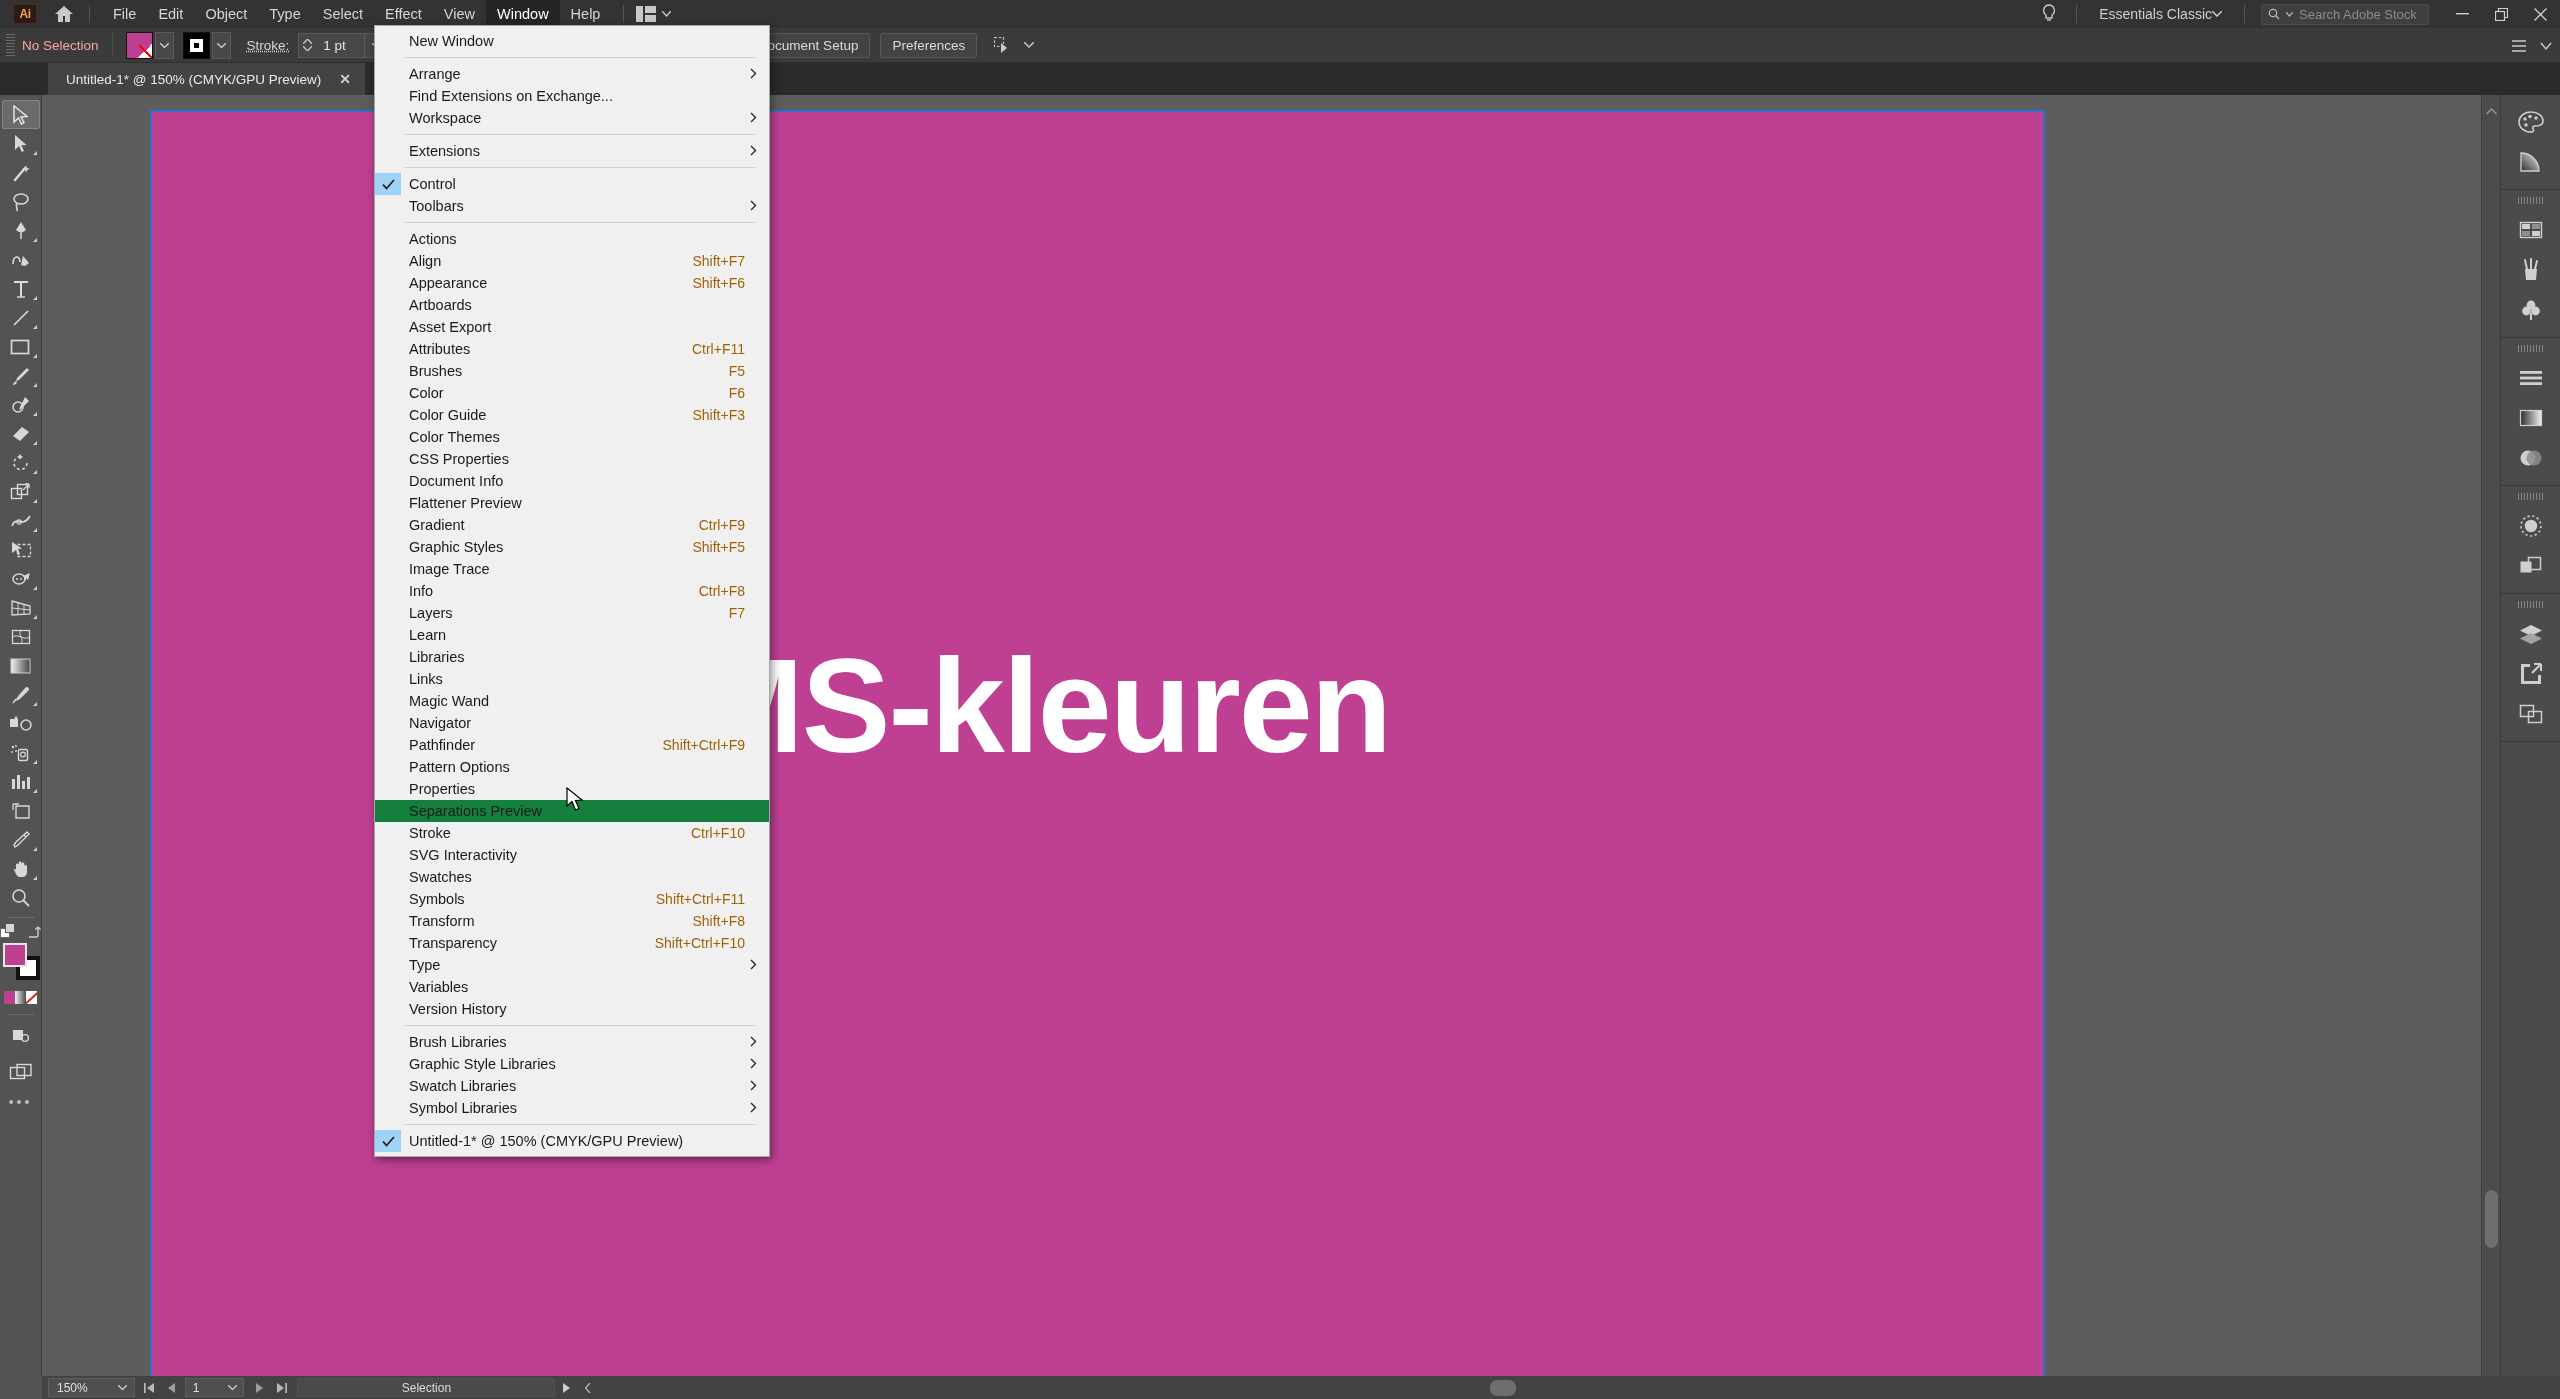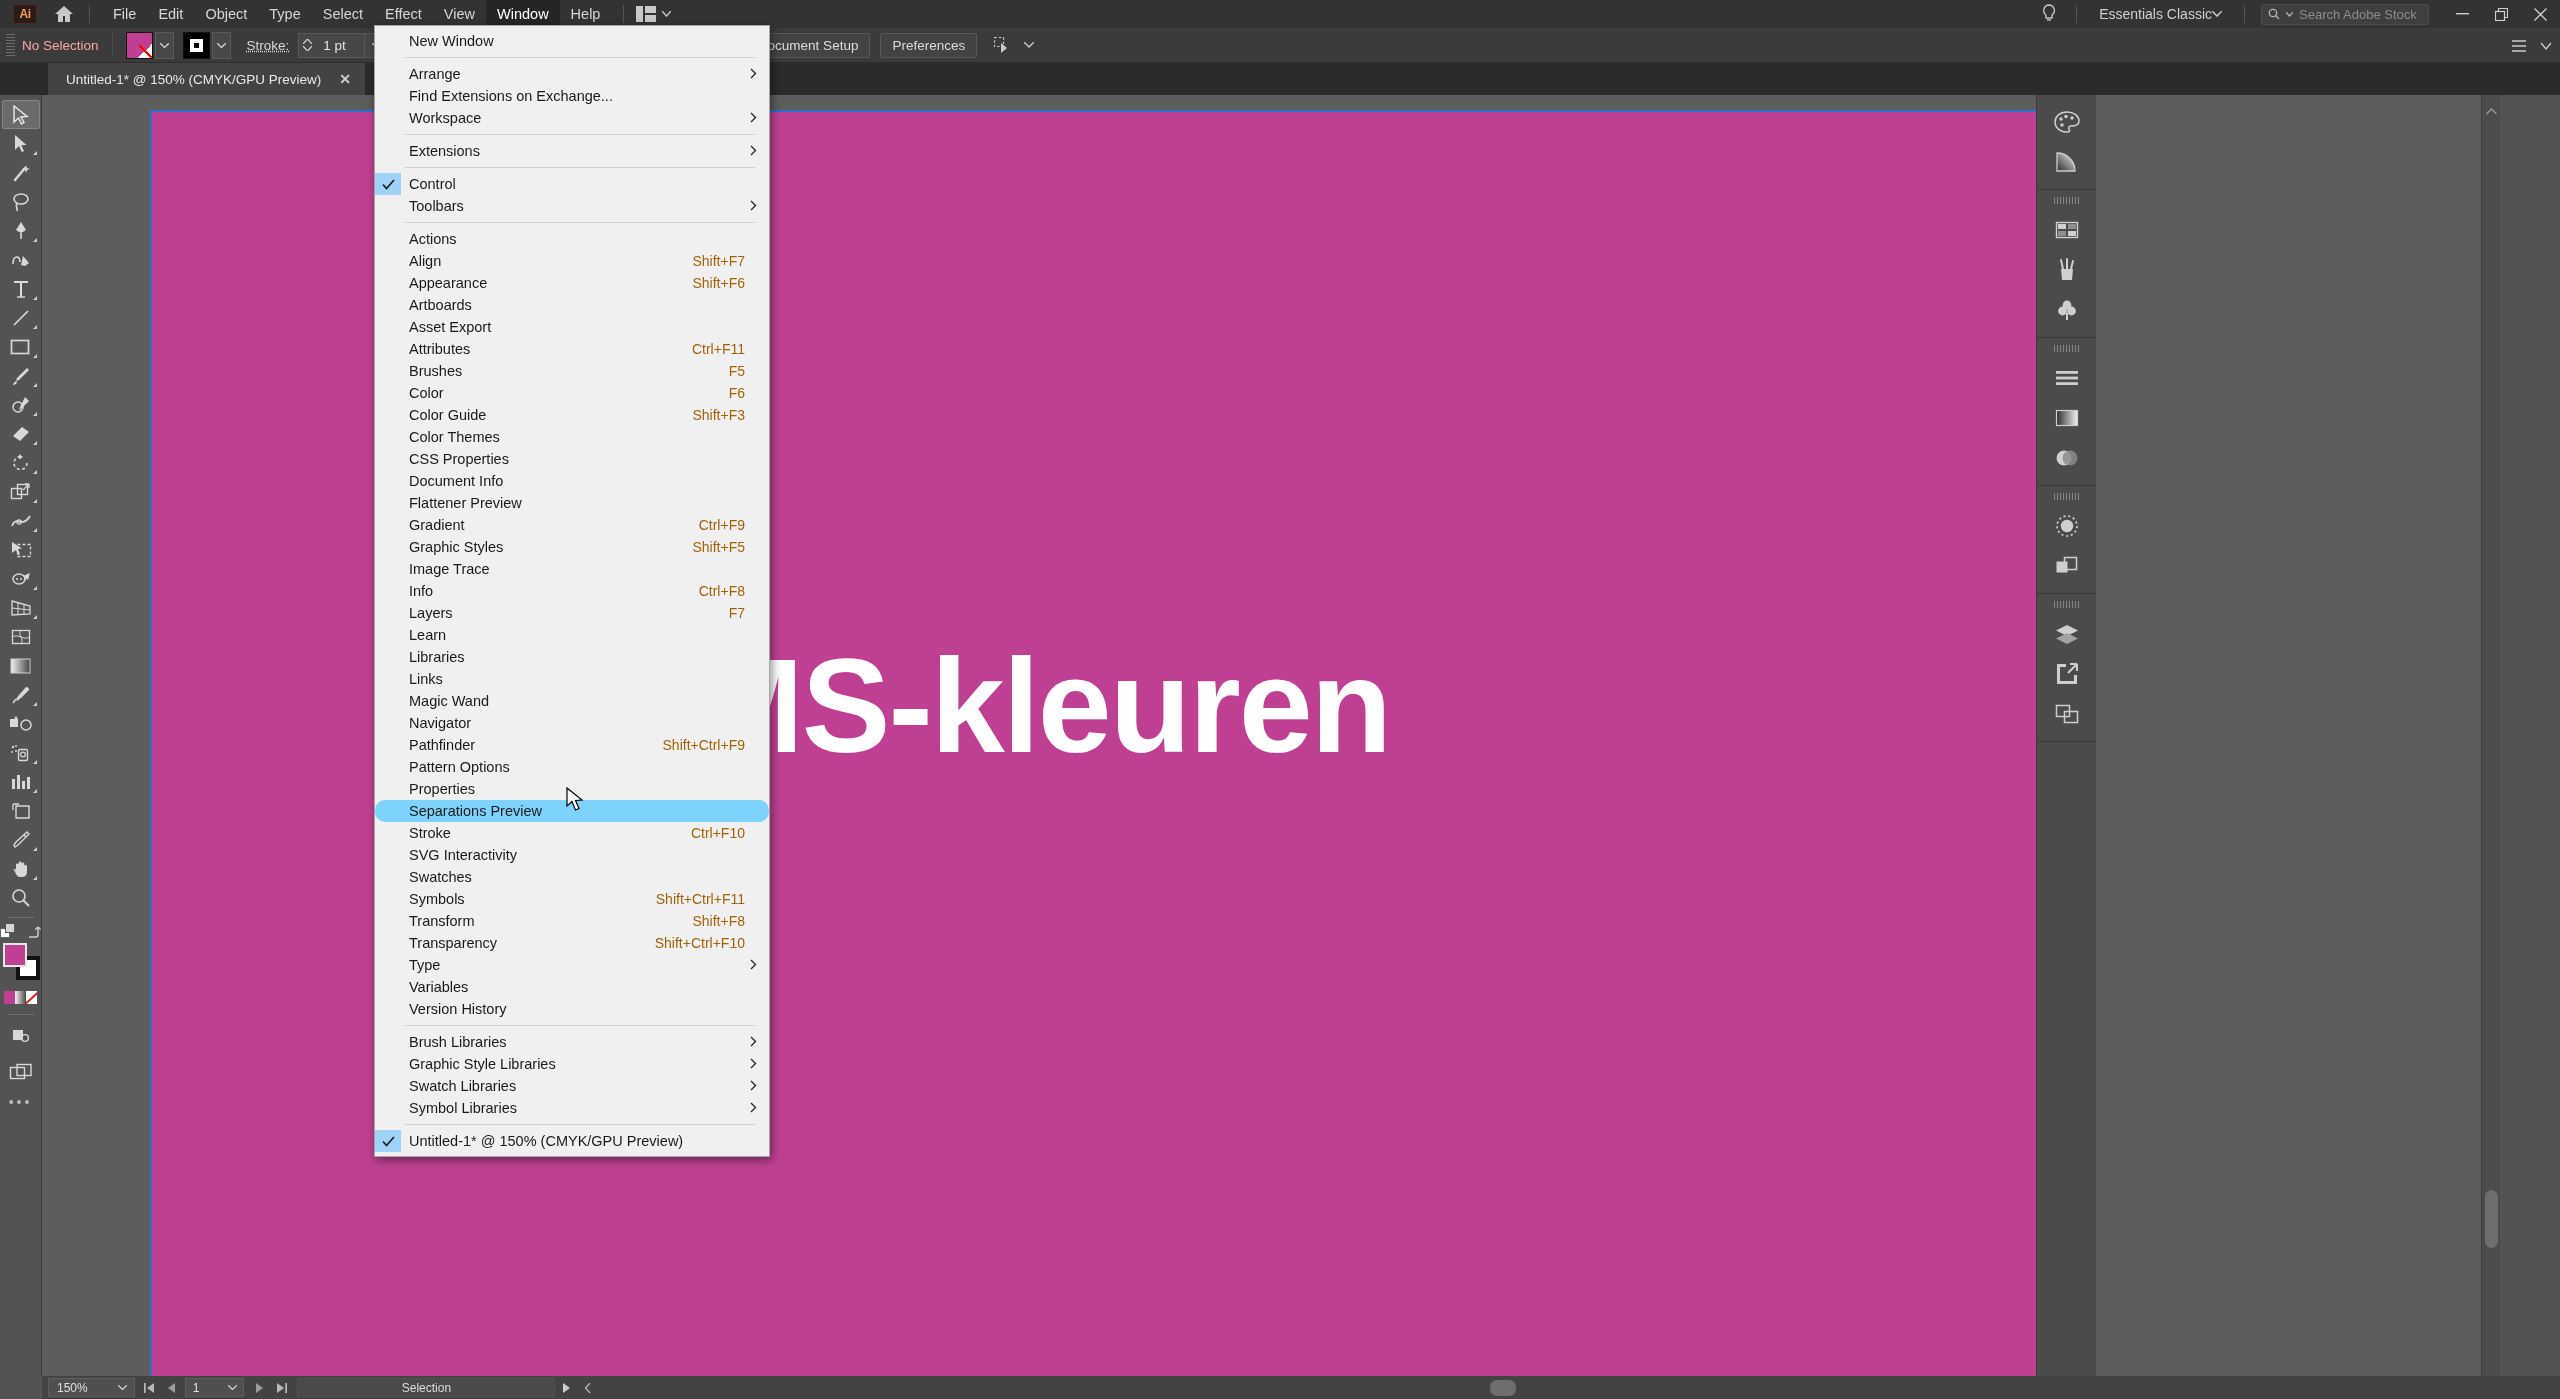--- a/index.html
+++ b/index.html
@@ -5,21 +5,21 @@
   * { box-sizing: border-box; margin: 0; padding: 0; }
   html, body {
     width: 2560px; height: 1399px;
     overflow: hidden;
     background: #535353;
     font-family: "Liberation Sans", sans-serif;
     -webkit-font-smoothing: antialiased;
   }
 
   
-  #app { position: relative; width: 2096px; height: 1399px; }
+  #app { position: relative; width: 2560px; height: 1399px; }
 
   
   .menubar {
     position: absolute; left: 0; top: 0; width: 2560px; height: 28px;
     background: #333333; display: flex; align-items: center;
   }
   .ai-logo {
     width: 24px; height: 20px; margin-left: 13px;
     background: #2c1a14; border: 1px solid #4a2e22; border-radius: 2px;
     color: #f6a05a; font-size: 12px; font-weight: bold;
@@ -228,21 +228,21 @@
     position: absolute; left: 374px; top: 25px; width: 396px;
     background: #f0f0f0; border: 1px solid #a6a6a6;
     box-shadow: 2px 3px 9px rgba(0,0,0,0.45);
     padding: 4px 0; z-index: 50;
     font-size: 14.5px; color: #1a1a1a;
   }
   .mi {
     position: relative; height: 22px; display: flex; align-items: center;
     padding-left: 34px; padding-right: 24px; white-space: nowrap;
   }
-  .mi.sel { background: #7dd3fc; border-radius: 10px; }
+  .mi.sel { background: #15803d; }
   .mi .lbl { flex: 1; }
   .mi .acc { color: #a16207; font-size: 14px; margin-left: 18px; }
   .mi .arrow { position: absolute; right: 12px; top: 50%; transform: translateY(-50%); }
   .mi .chk { position: absolute; left: 0; top: 0; width: 26px; height: 22px;
     background: #9fd2f7; display:flex; align-items:center; justify-content:center; }
   .mi-div { height: 1px; background: #d0d0d0; margin: 5px 14px 5px 30px; }
 
   
   .cursor { position:absolute; left:566px; top:787px; z-index:99; }
 </style>

